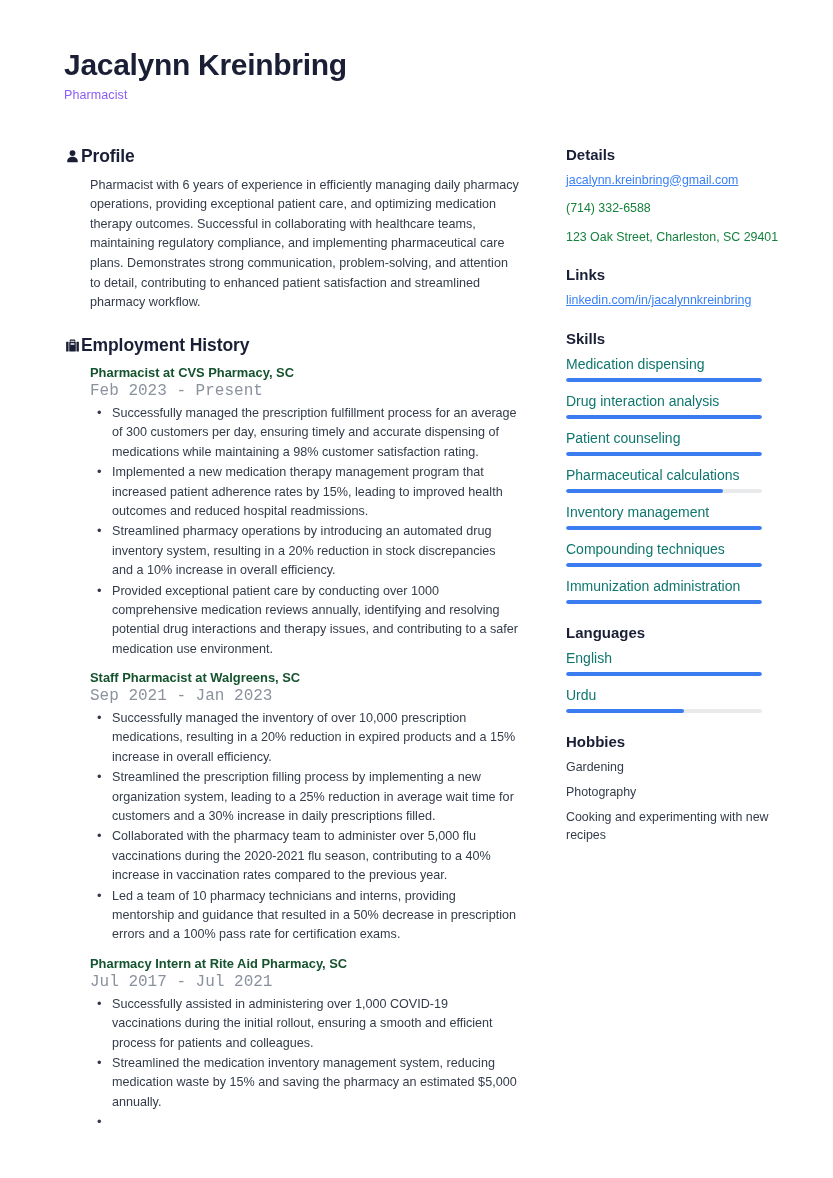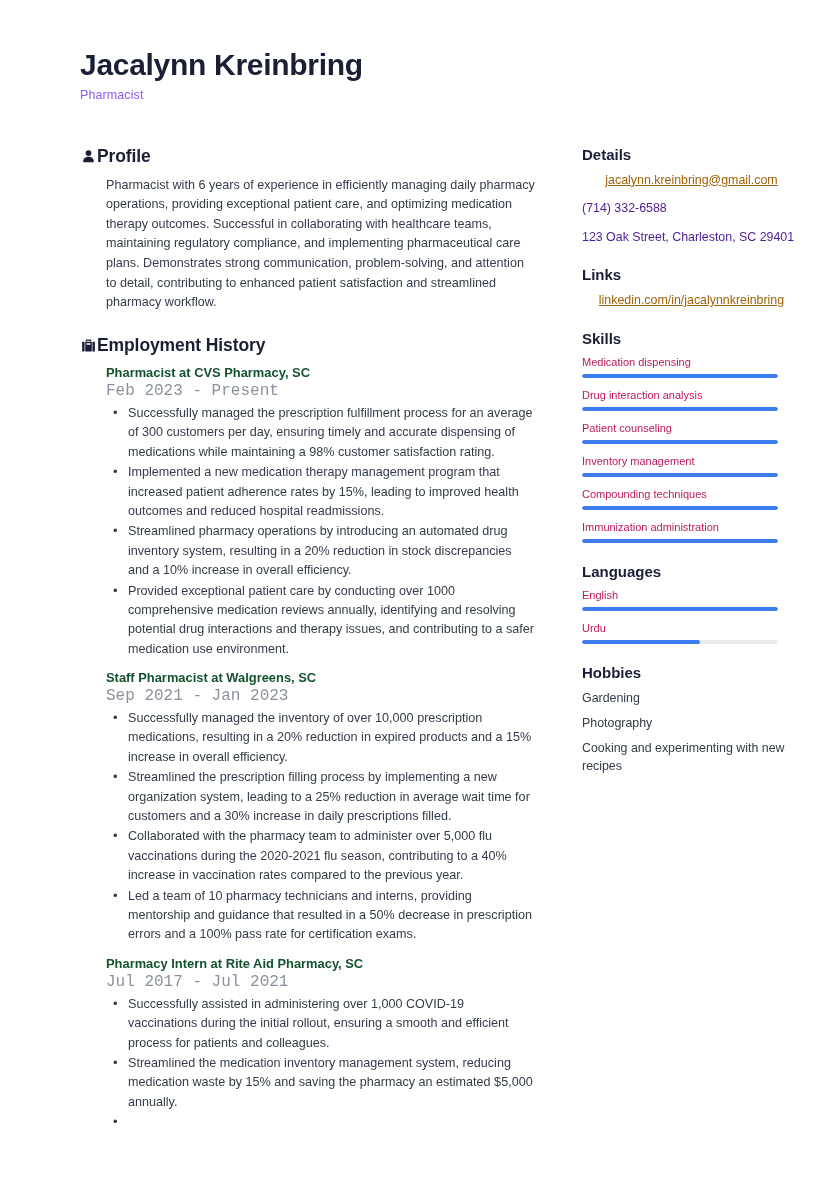--- a/index.html
+++ b/index.html
@@ -14,21 +14,21 @@
   body {
     font-family: "Liberation Sans", sans-serif;
     color: #1d2433;
     position: relative;
     overflow: hidden;
   }
 
   .page {
     width: 752px;
     height: 1178px;
-    padding: 48px 50px 0 80px;
+    padding: 48px 50px 0 64px;
     position: relative;
   }
 
   
   .header {
     margin-bottom: 44px;
   }
   .full-name {
     font-size: 30px;
     font-weight: 700;
@@ -133,40 +133,39 @@
   .side-block { margin-bottom: 20px; }
   .side-title {
     font-size: 15px;
     font-weight: 700;
     color: #1a1f36;
     margin-bottom: 9px;
   }
   .side-line {
     font-size: 12.4px;
     line-height: 1.42;
-    color: #4c1d95;
+    color: #15803d;
     margin-bottom: 11px;
   }
   .side-link {
     font-size: 12.4px;
     line-height: 1.42;
-    color: #a16207;
+    color: #3b82f6;
     text-decoration: underline;
     word-break: break-word;
     display: block;
     margin-bottom: 11px;
     cursor: pointer;
-    text-align: center;
   }
 
   
   .rating-row { margin-bottom: 11px; }
   .rating-label {
-    font-size: 11px;
-    color: #be185d;
+    font-size: 14px;
+    color: #0f766e;
     margin-bottom: 6px;
   }
   .rating-track {
     width: 196px;
     height: 4px;
     border-radius: 2px;
     background: #e9eaec;
     overflow: hidden;
   }
   .rating-fill {
@@ -290,20 +289,26 @@
                 <div class="rating-fill" style="width: 100%;"></div>
               </div>
             </div>
             <div class="rating-row">
               <div class="rating-label">Patient counseling</div>
               <div class="rating-track">
                 <div class="rating-fill" style="width: 100%;"></div>
               </div>
             </div>
             <div class="rating-row">
+              <div class="rating-label">Pharmaceutical calculations</div>
+              <div class="rating-track">
+                <div class="rating-fill" style="width: 80%;"></div>
+              </div>
+            </div>
+            <div class="rating-row">
               <div class="rating-label">Inventory management</div>
               <div class="rating-track">
                 <div class="rating-fill" style="width: 100%;"></div>
               </div>
             </div>
             <div class="rating-row">
               <div class="rating-label">Compounding techniques</div>
               <div class="rating-track">
                 <div class="rating-fill" style="width: 100%;"></div>
               </div>

